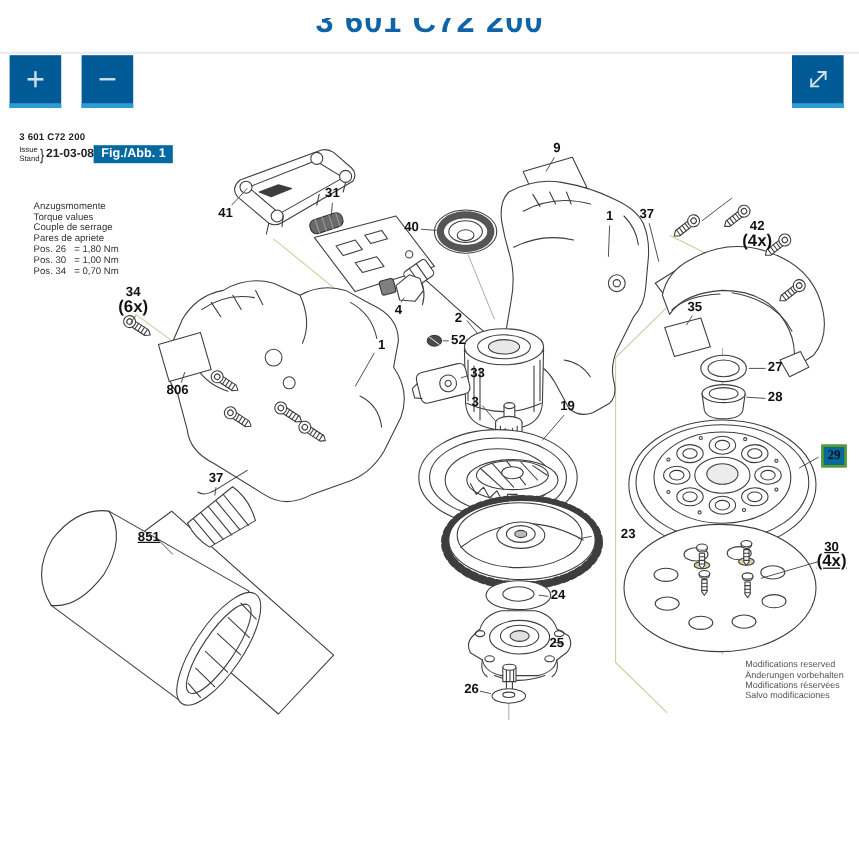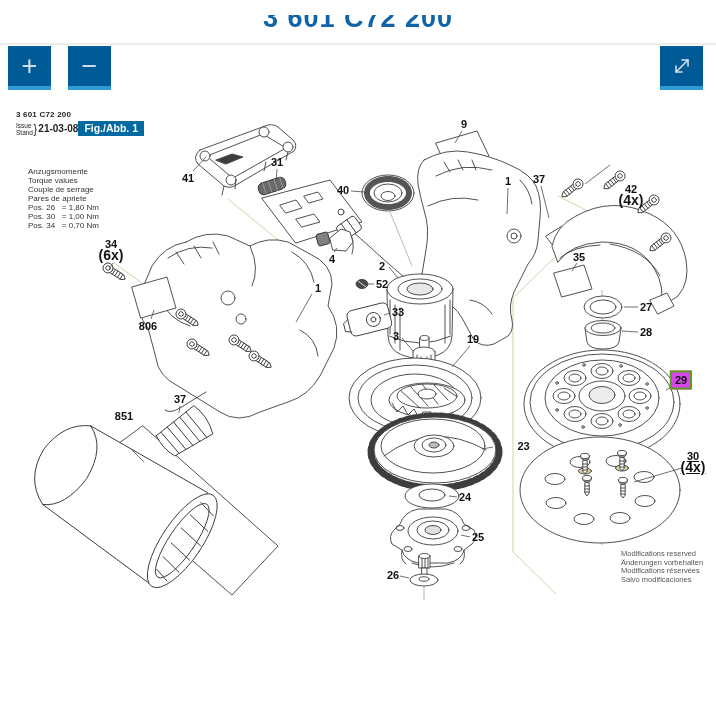--- a/index.html
+++ b/index.html
@@ -435,42 +435,42 @@
       <div class="part-label" style="left: 111px; top: 250px;">
         <div>34</div>
         <div class="qty">(6x)</div>
       </div>
       <div class="part-label" style="left: 148px; top: 326px;">
         <div>806</div>
       </div>
       <div class="part-label" style="left: 180px; top: 399px;">
         <div>37</div>
       </div>
-      <div class="part-label" style="left: 124px; top: 416px;">
+      <div class="part-label" style="left: 124px; top: 448px; text-decoration: underline;">
         <div>851</div>
       </div>
       <div class="part-label" style="left: 501px; top: 446px; padding-left: 45px;">
         <div>23</div>
       </div>
       <div class="part-label" style="left: 465px; top: 497px;">
         <div>24</div>
       </div>
-      <div class="part-label" style="left: 478px; top: 537px;">
+      <div class="part-label" style="left: 464px; top: 537px;">
         <div>25</div>
       </div>
       <div class="part-label" style="left: 393px; top: 575px;">
         <div>26</div>
       </div>
       <div class="part-label" style="left: 646px; top: 307px;">
         <div>27</div>
       </div>
       <div class="part-label" style="left: 646px; top: 332px;">
         <div>28</div>
       </div>
-      <div class="part-label highlighted" style="left: 681px; top: 380px; background: #d946ef; border: 2px solid rgb(93, 155, 29);">
+      <div class="part-label highlighted" style="left: 695px; top: 380px; background: #0369a1; border: 2px solid rgb(93, 155, 29); font-family: Liberation Serif, serif;">
         <div>29</div>
       </div>
       <div class="part-label" style="left: 693px; top: 462px; text-decoration: underline;">
         <div>30</div>
         <div class="qty">(4x)</div>
       </div>
     </div>
 
 </div>
 

